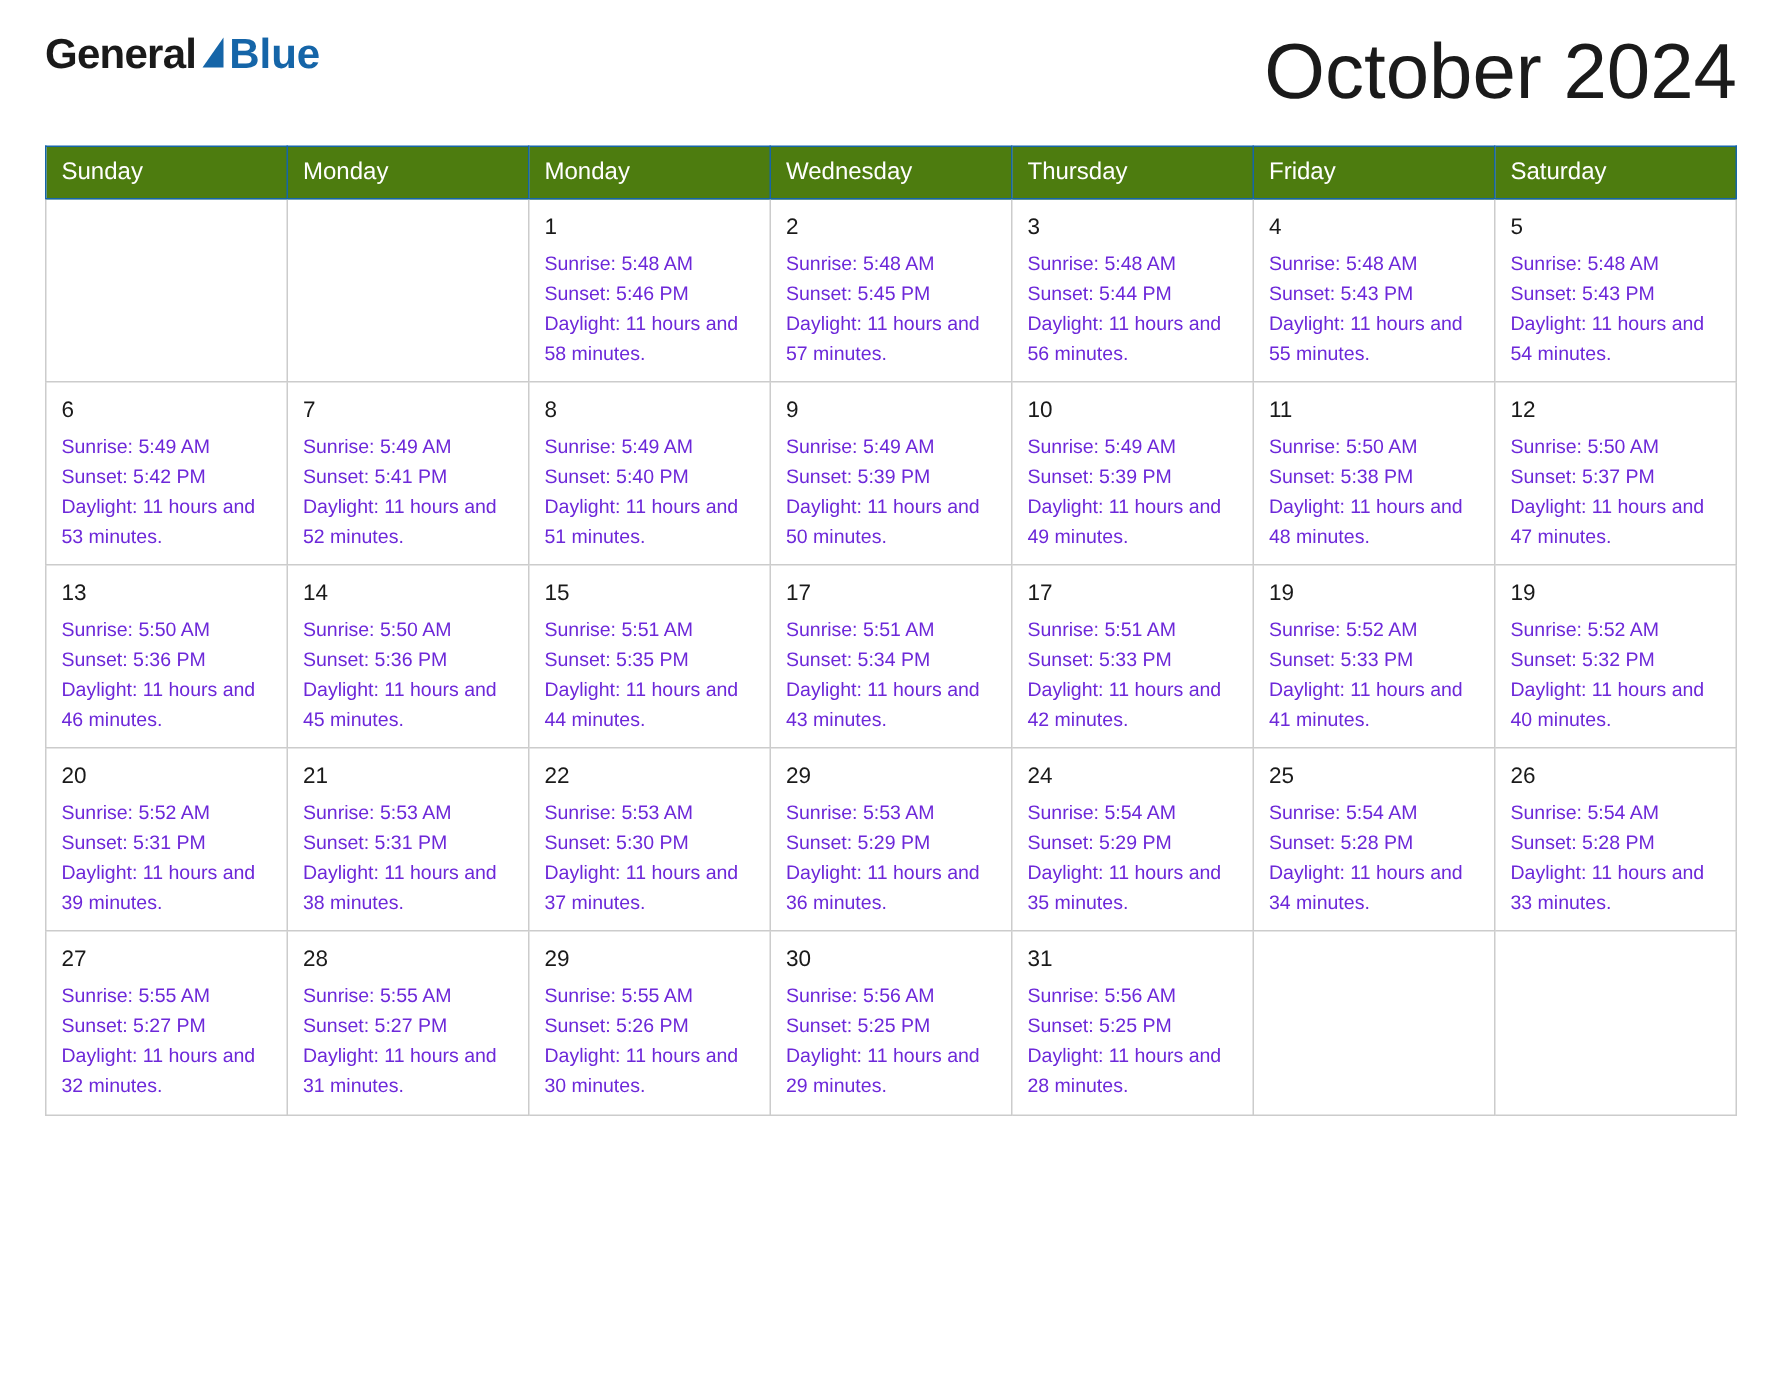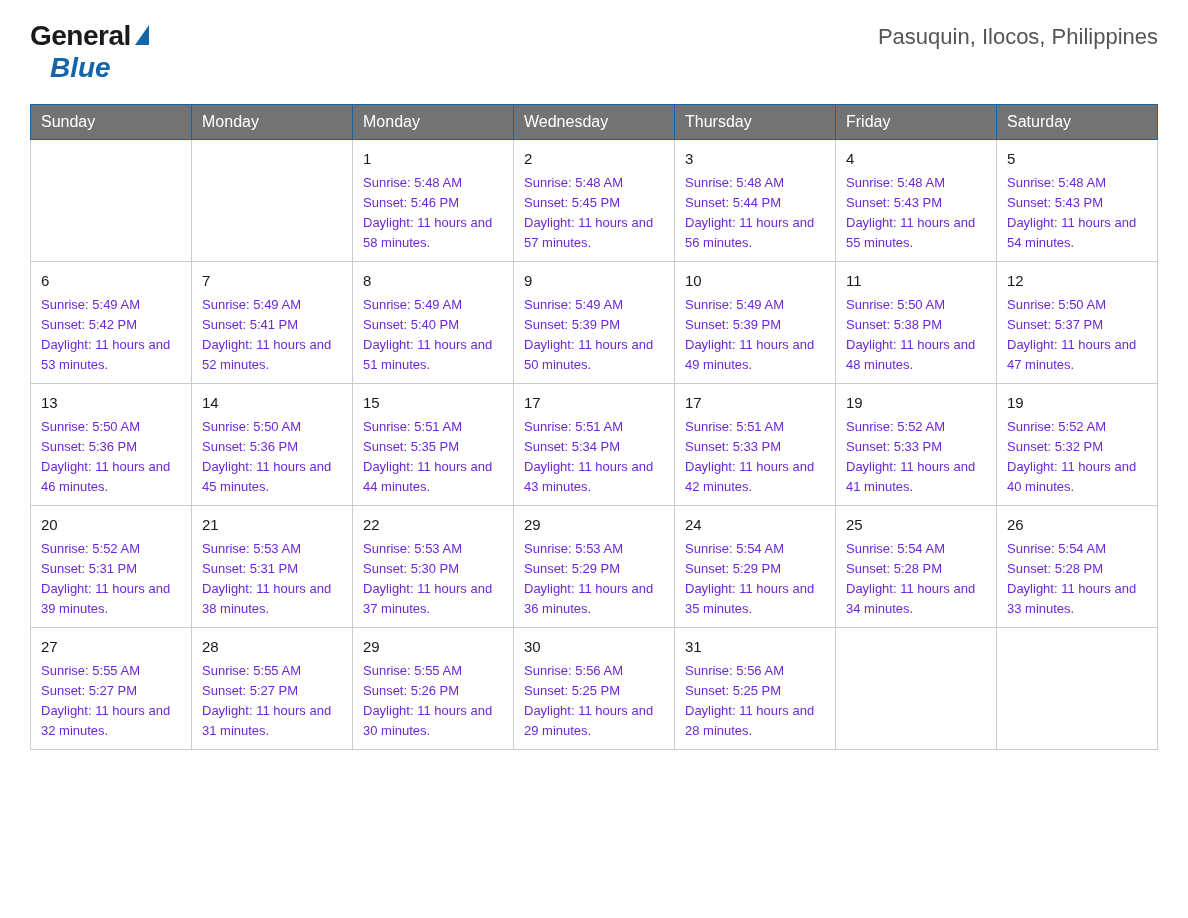--- a/index.html
+++ b/index.html
@@ -11,21 +11,21 @@
       min-height: 918px;
     }
     .header {
       display: flex;
       justify-content: space-between;
       align-items: flex-start;
       margin-bottom: 20px;
     }
     .logo {
       display: flex;
-      flex-direction: column;
+      flex-direction: row;
       align-items: flex-start;
     }
     .logo-top {
       display: flex;
       align-items: center;
     }
     .logo-general {
       font-size: 28px;
       font-weight: bold;
       color: #1a1a1a;
@@ -58,21 +58,21 @@
       font-size: 22px;
       color: #555;
       margin-top: 4px;
     }
     .calendar-table {
       width: 100%;
       border-collapse: collapse;
       margin-top: 8px;
     }
     .calendar-table th {
-      background-color: #737373;
+      background-color: #4d7c0f;
       color: #fff;
       padding: 8px 10px;
       text-align: left;
       font-size: 16px;
       font-weight: normal;
       border: 1px solid #1565a8;
     }
     .calendar-table td {
       vertical-align: top;
       padding: 8px 10px;
@@ -103,26 +103,26 @@
   </style>
 </head>
 <body>
 
 <div class="header">
   <div class="logo">
     <div class="logo-top">
       <span class="logo-general">General</span>
       <div class="logo-triangle"></div>
     </div>
-    <div style="display:flex; align-items:flex-end; margin-left: 18px; font-style: italic;">
+    <div style="display:flex; align-items:flex-end; margin-left: 2px;">
       <span class="logo-sub">Blue</span>
     </div>
   </div>
   <div class="title-block">
-    <div class="location-title">Pasuquin, Ilocos, Philippines</div>
+    <div class="month-title">October 2024</div>
   </div>
 </div>
 
 <table class="calendar-table">
   <thead>
     <tr>
     <th>Sunday</th>
         <th>Monday</th>
         <th>Monday</th>
         <th>Wednesday</th>

